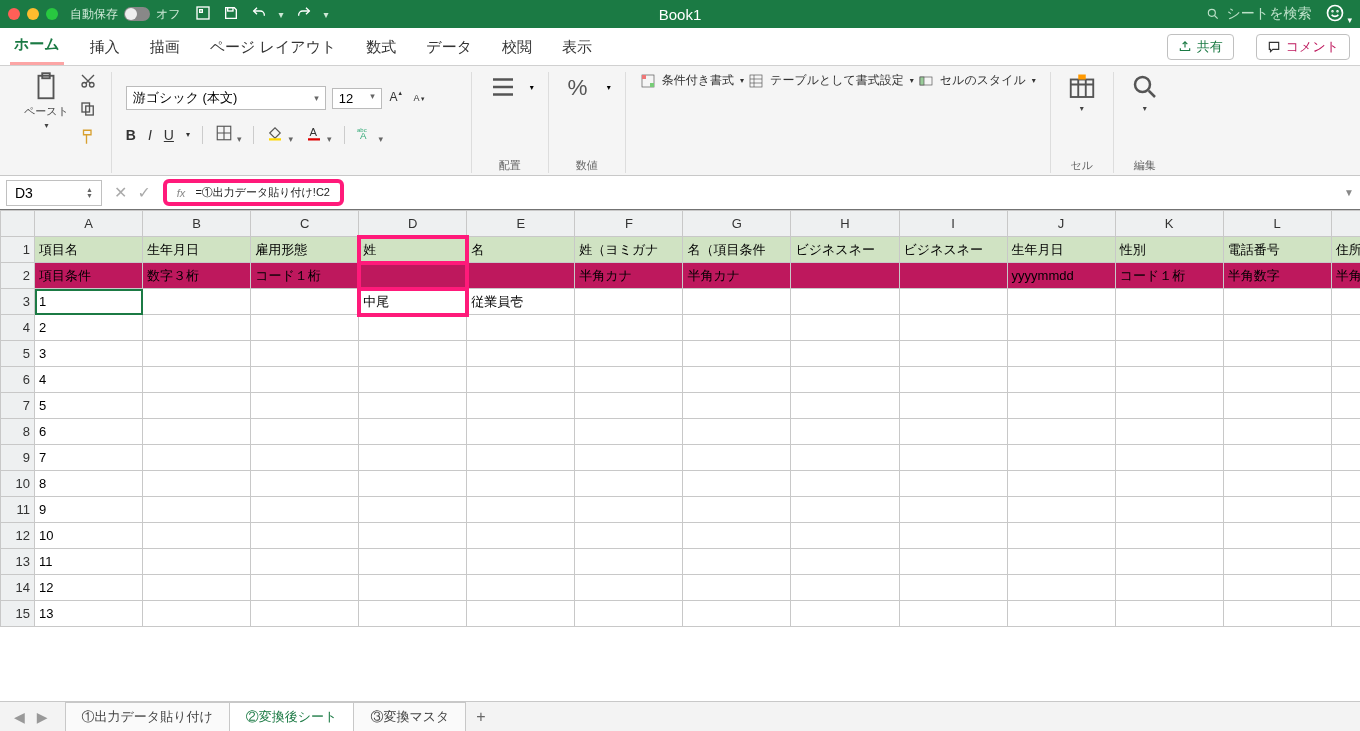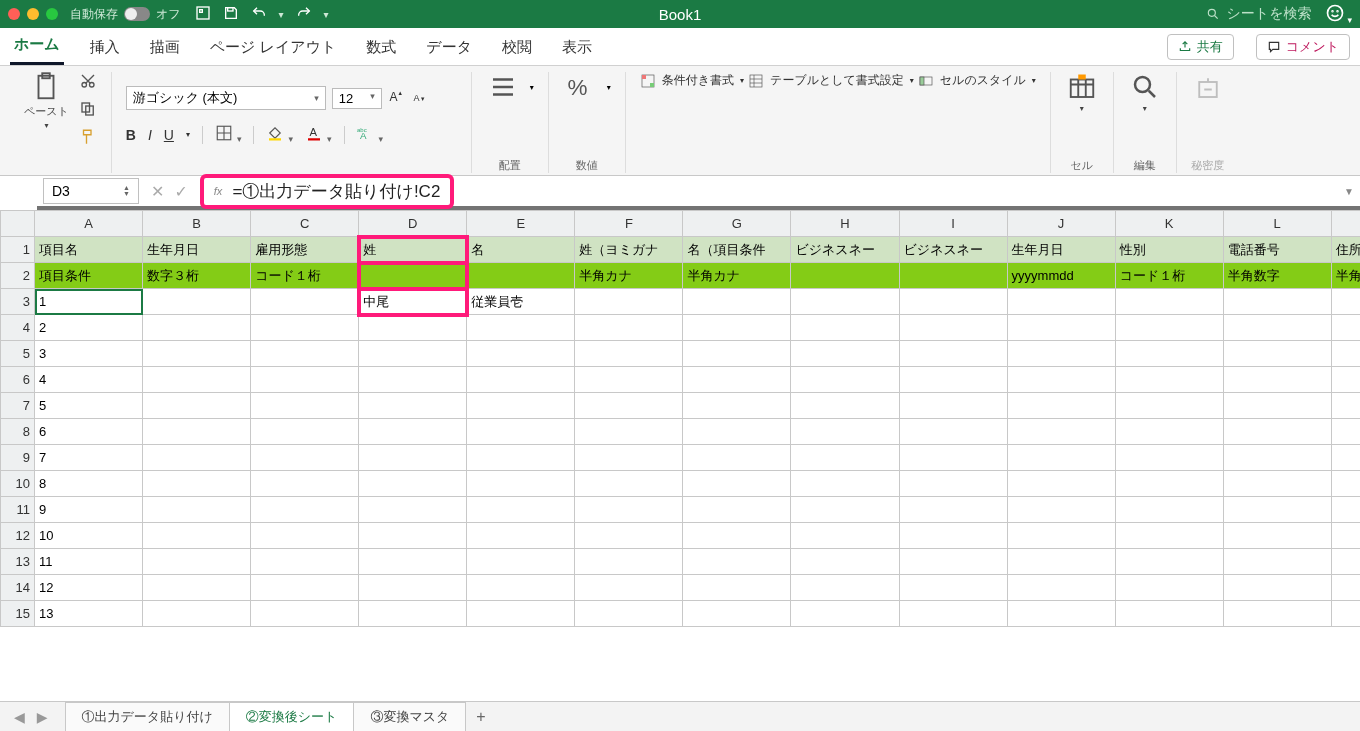--- a/index.html
+++ b/index.html
@@ -17,21 +17,21 @@
   .qat svg { width:16px; height:16px; }
   .doc-title { position:absolute; left:50%; transform:translateX(-50%); color:#fff; font-size:15px; }
   .title-right { margin-left:auto; display:flex; align-items:center; gap:14px; }
   .search-box { display:flex; align-items:center; gap:6px; color:#bce0c8; font-size:14px; }
   .search-box svg{width:14px;height:14px;}
   .smile svg{width:20px;height:20px;}
 
   
   .ribbon-tabs { height:38px; background:#fff; border-bottom:1px solid #d0d0d0; display:flex; align-items:flex-end; padding:0 10px; gap:22px; font-size:15px; color:#333; }
   .ribbon-tabs .tab { padding:6px 4px 8px; cursor:pointer; }
-  .ribbon-tabs .tab.active { color:#1b7a44; border-bottom:3px solid #0f172a; font-weight:600; }
+  .ribbon-tabs .tab.active { color:#1b7a44; border-bottom:3px solid #fca5a5; font-weight:600; }
   .tab-spacer{flex:1;}
   .share-btn, .comment-btn { border:1px solid #c0c0c0; border-radius:4px; padding:3px 10px; font-size:13px; color:#1b7a44; display:flex; align-items:center; gap:5px; margin-bottom:5px; }
   .comment-btn{color:#be185d;}
   .share-btn svg, .comment-btn svg{width:14px;height:14px;}
 
   
   .ribbon-body { height:110px; background:#f5f5f5; border-bottom:1px solid #c8c8c8; display:flex; padding:6px 10px 2px; gap:0; }
   .rgroup { display:flex; flex-direction:column; align-items:center; padding:0 14px; border-right:1px solid #ddd; justify-content:space-between; }
   .rgroup:last-child{border-right:none;}
   .rgroup .controls{display:flex; gap:10px; align-items:flex-start;}
@@ -45,38 +45,38 @@
   .font-size{border:1px solid #bbb;background:#fff;padding:2px 6px;font-size:13px;width:50px;display:flex;justify-content:space-between;}
   .drop::after{content:"▾";font-size:9px;color:#666;margin-left:4px;}
   .btnrow{display:flex;gap:12px;align-items:center;margin-top:8px;}
   .btnrow span{font-size:14px;color:#333;}
   .mini svg{width:18px;height:18px;}
   .stylelist{display:flex;flex-direction:row;gap:4px;font-size:12px;color:#333;}
   .stylelist div{display:flex;align-items:center;gap:6px;}
   .stylelist svg{width:16px;height:16px;}
 
   
-  .formula-bar{height:34px;border-bottom:4px solid #737373;display:flex;align-items:center;padding:0 6px;font-size:15px;background:#fff;margin-left:37px;}
+  .formula-bar{height:34px;border-bottom:1px solid #737373;display:flex;align-items:center;padding:0 6px;font-size:15px;background:#fff;}
   .name-box{width:96px;border:1px solid #c0c0c0;padding:4px 8px;display:flex;justify-content:space-between;align-items:center;font-size:14px;}
   .name-box .spin{display:flex;flex-direction:column;font-size:7px;line-height:6px;color:#666;}
   .fb-icons{display:flex;gap:10px;margin:0 12px;color:#aaa;font-size:16px;}
   .fx-wrap{border:4px solid #ff1a7a;border-radius:6px;display:flex;align-items:center;padding:2px 10px;gap:10px;}
   .fx-label{font-style:italic;color:#888;font-size:11px;}
-  .fx-formula{font-size:17px;color:#222;}
+  .fx-formula{font-size:11px;color:#222;}
   .fb-expand{margin-left:auto;color:#888;font-size:10px;}
 
   
   .grid-wrap{flex:1;overflow:hidden;position:relative;background:#fff;}
   table.sheet{border-collapse:collapse;table-layout:fixed;width:1440px;}
   table.sheet th, table.sheet td{border:1px solid #c8c8c8;height:26px;font-size:13px;padding:0 4px;text-align:left;overflow:hidden;white-space:nowrap;}
   table.sheet th{background:#eef0f1;font-weight:normal;color:#333;text-align:center;}
   table.sheet th.rowh{width:34px;text-align:right;padding-right:4px;}
   table.sheet .corner{background:#eef0f1;}
   .hrow1 td{background:#d0e3c3;}
-  .hrow2 td{background:#84cc16;}
+  .hrow2 td{background:#be185d;}
   td.num{text-align:right;}
   .sel-d{outline:4px solid #ff1a7a;outline-offset:-2px;}
   .sel-a3{outline:2px solid #1b7a44;outline-offset:-2px;}
   td.d2{border-bottom:2px solid #1b7a44;}
   col.c{width:108px;}
   col.rh{width:34px;}
 
   
   .sheet-tabs{height:30px;border-top:1px solid #c8c8c8;background:#f3f3f3;display:flex;align-items:center;padding:0 8px;font-size:13px;gap:0;}
   .navbtn{color:#999;padding:0 6px;font-size:14px;}
@@ -307,29 +307,20 @@
     <div class="bigbtn">
       <svg viewBox="0 0 24 24" fill="none" stroke="#555" stroke-width="2">
           <circle cx="10" cy="10" r="6"></circle>
           <path d="M20 20l-5-5"></path>
         </svg>
       <span style="font-size:8px">▾</span>
     </div>
     <div class="glabel">編集</div>
   </div>
 
-  <div class="rgroup">
-    <div class="bigbtn" style="opacity:0.5">
-      <svg viewBox="0 0 24 24" fill="none" stroke="#888" stroke-width="1.5">
-          <rect x="5" y="8" width="14" height="12"></rect>
-          <path d="M12 8V5M9 14h6"></path>
-        </svg>
-    </div>
-    <div class="glabel" style="color:#aaa">秘密度</div>
-  </div>
 </div>
 
 <div class="formula-bar">
   <div class="name-box">
     <span>D3</span>
     <span class="spin">▲<br>▼</span>
   </div>
   <div class="fb-icons">
     <span>✕</span>
     <span>✓</span>

